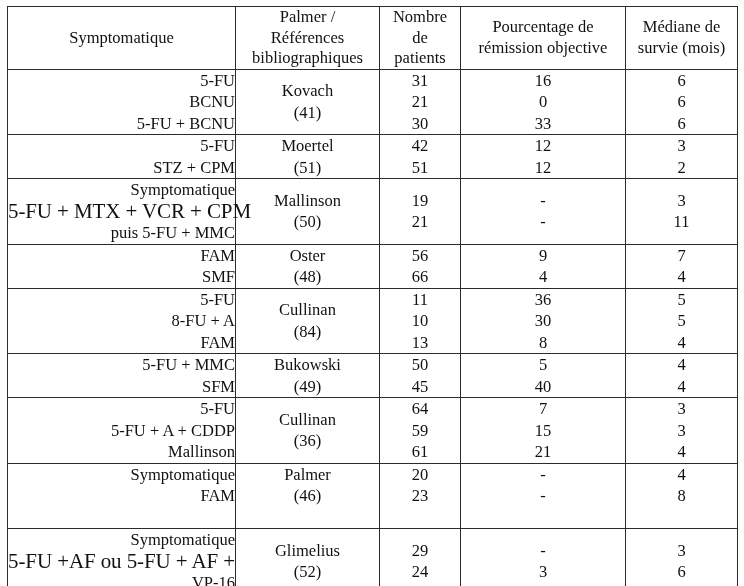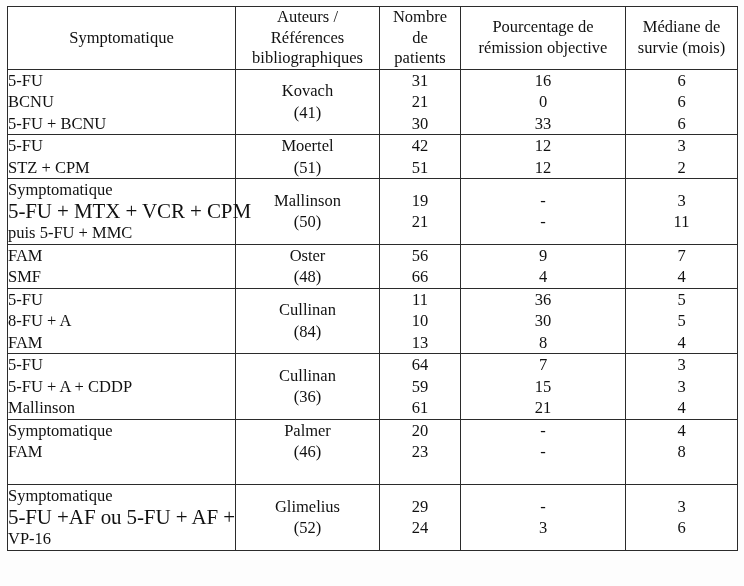--- a/index.html
+++ b/index.html
@@ -52,21 +52,21 @@
     height: 58px;
   }
   thead th .hline { display: block; white-space: nowrap; }
 
   tbody td {
     text-align: center;
     font-size: 16.5px;
     line-height: 21.5px;
     padding: 3px 3px 4px 3px;
   }
-  tbody td.assoc  { text-align: left; }
+  tbody td.assoc  { text-align: right; }
   tbody td.auth   { }
   tbody td.num    { text-align: center; }
   tbody td .line  { display: block; white-space: nowrap; }
   tbody td .line.blank { color: transparent; }
   tbody td .line.dash { letter-spacing: 0; }
   .assoc .line { font-size: 16.5px; }
   .assoc .line.wide { font-size: 21px; letter-spacing: -0.1px; }
 </style>
 </head>
 <body>
@@ -79,21 +79,21 @@
       <col class="c-nb">
       <col class="c-pct">
       <col class="c-med">
     </colgroup>
     <thead>
       <tr>
         <th>
             <span class="hline">Symptomatique</span>
           </th>
         <th>
-            <span class="hline">Auteurs /</span>
+            <span class="hline">Palmer /</span>
             <span class="hline">Références</span>
             <span class="hline">bibliographiques</span>
           </th>
         <th>
             <span class="hline">Nombre</span>
             <span class="hline">de</span>
             <span class="hline">patients</span>
           </th>
         <th>
             <span class="hline">Pourcentage de</span>
@@ -215,20 +215,42 @@
             <span class="line">13</span>
           </td>
           <td class="num">
             <span class="line">36</span>
             <span class="line">30</span>
             <span class="line">8</span>
           </td>
           <td class="num">
             <span class="line">5</span>
             <span class="line">5</span>
+            <span class="line">4</span>
+          </td>
+        </tr>
+        <tr>
+          <td class="assoc">
+            <span class="line">5-FU + MMC</span>
+            <span class="line">SFM</span>
+          </td>
+          <td class="auth">
+            <span class="line">Bukowski</span>
+            <span class="line">(49)</span>
+          </td>
+          <td class="num">
+            <span class="line">50</span>
+            <span class="line">45</span>
+          </td>
+          <td class="num">
+            <span class="line">5</span>
+            <span class="line">40</span>
+          </td>
+          <td class="num">
+            <span class="line">4</span>
             <span class="line">4</span>
           </td>
         </tr>
         <tr>
           <td class="assoc">
             <span class="line">5-FU</span>
             <span class="line">5-FU + A + CDDP</span>
             <span class="line">Mallinson</span>
           </td>
           <td class="auth">

